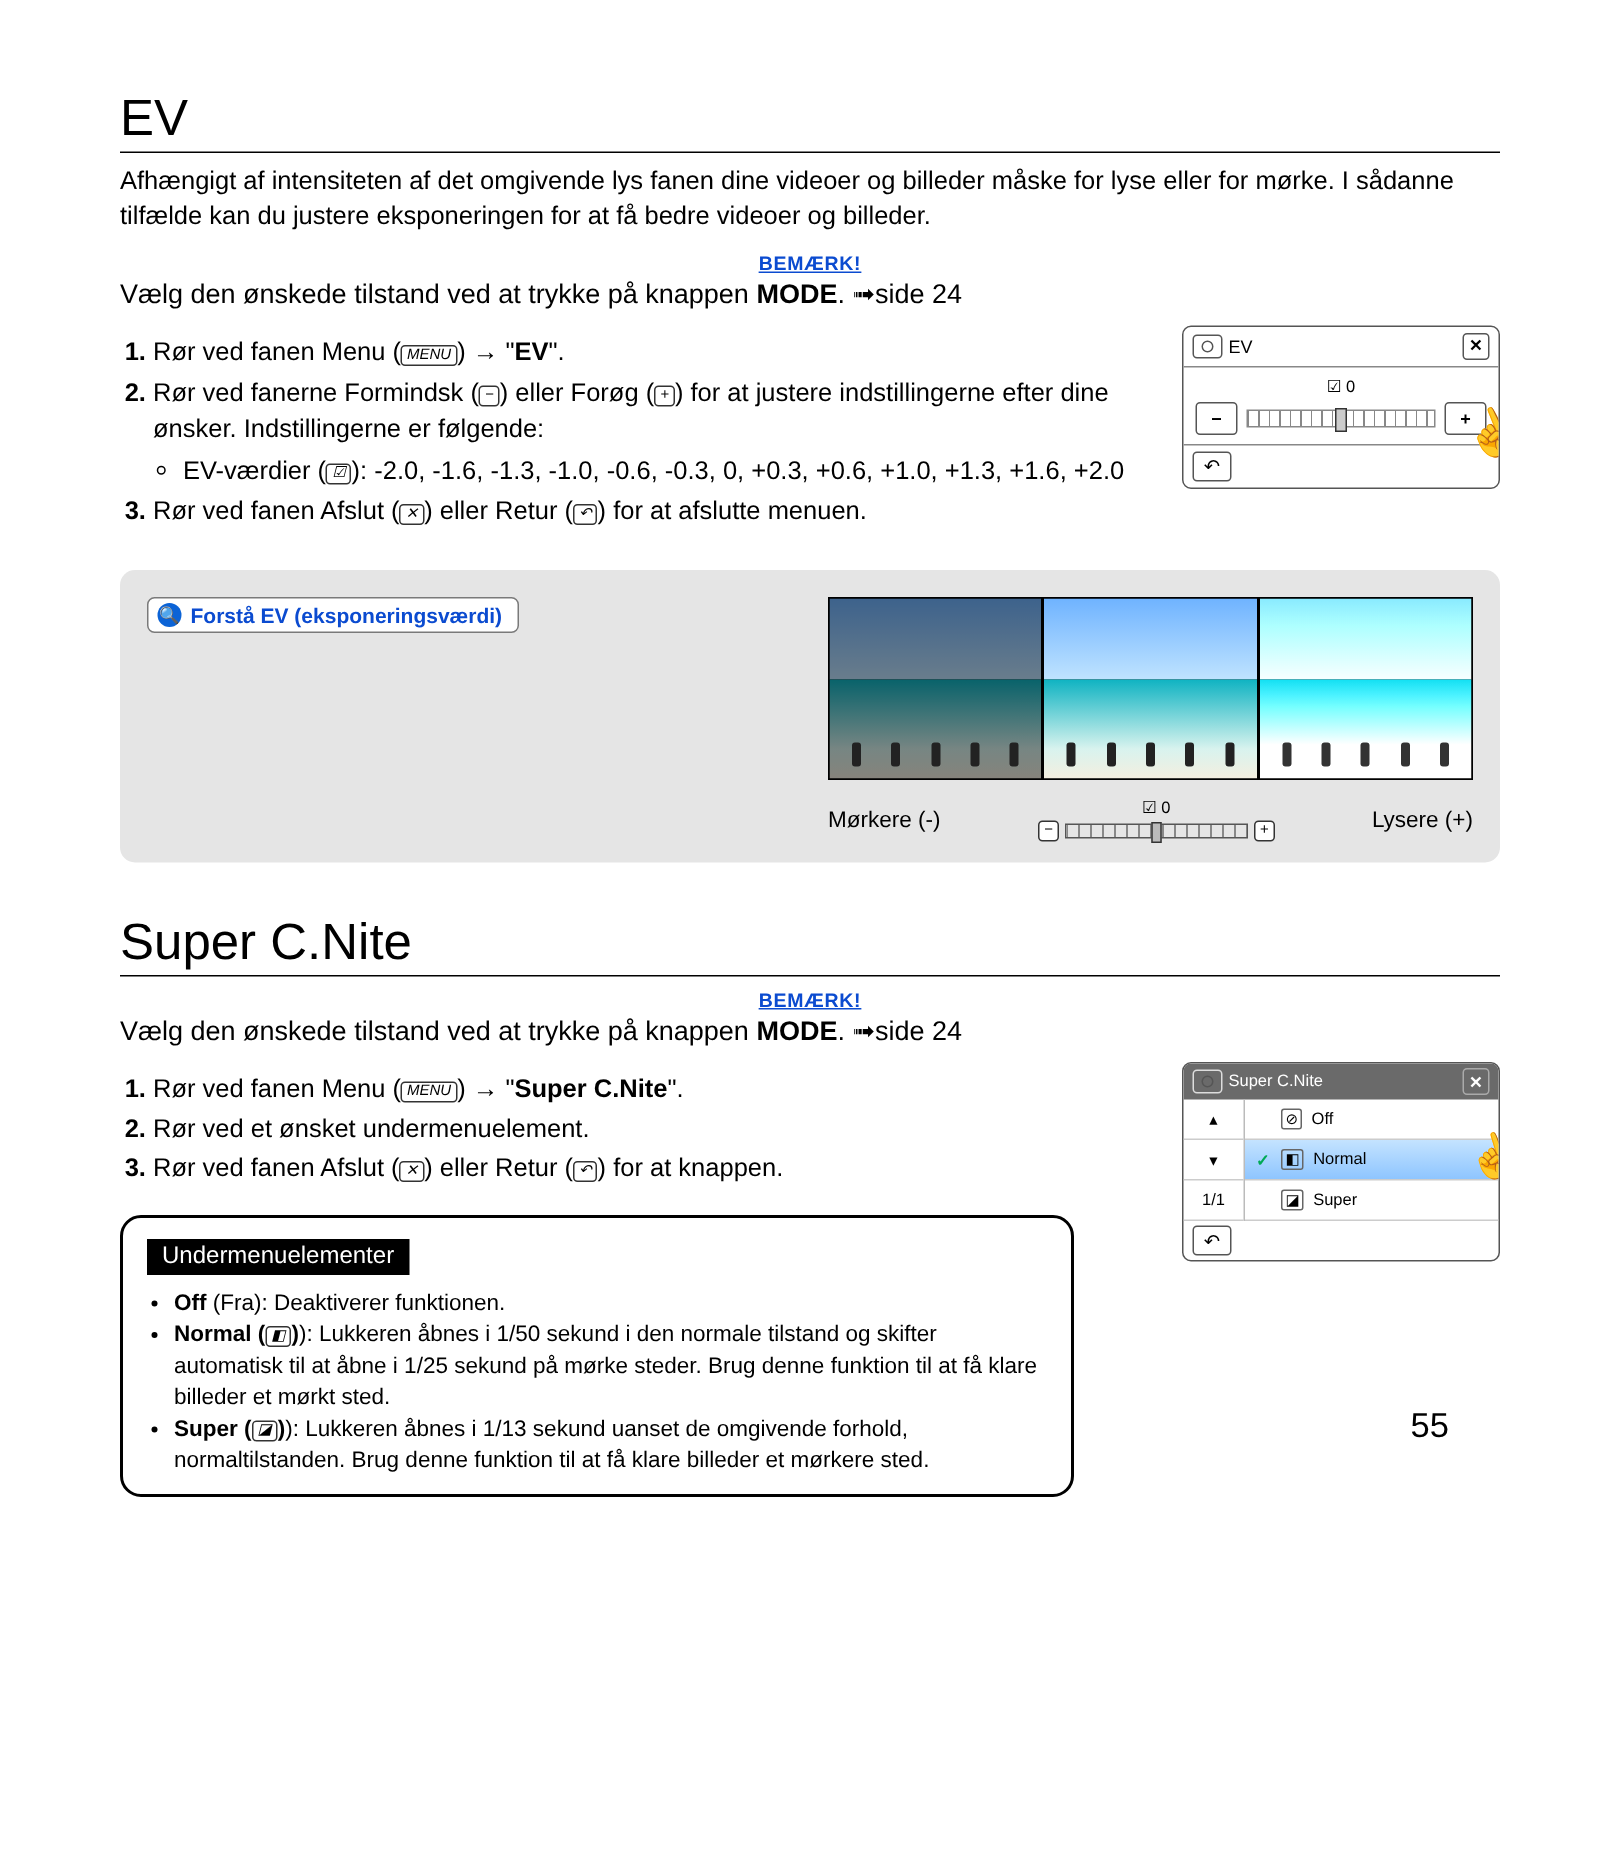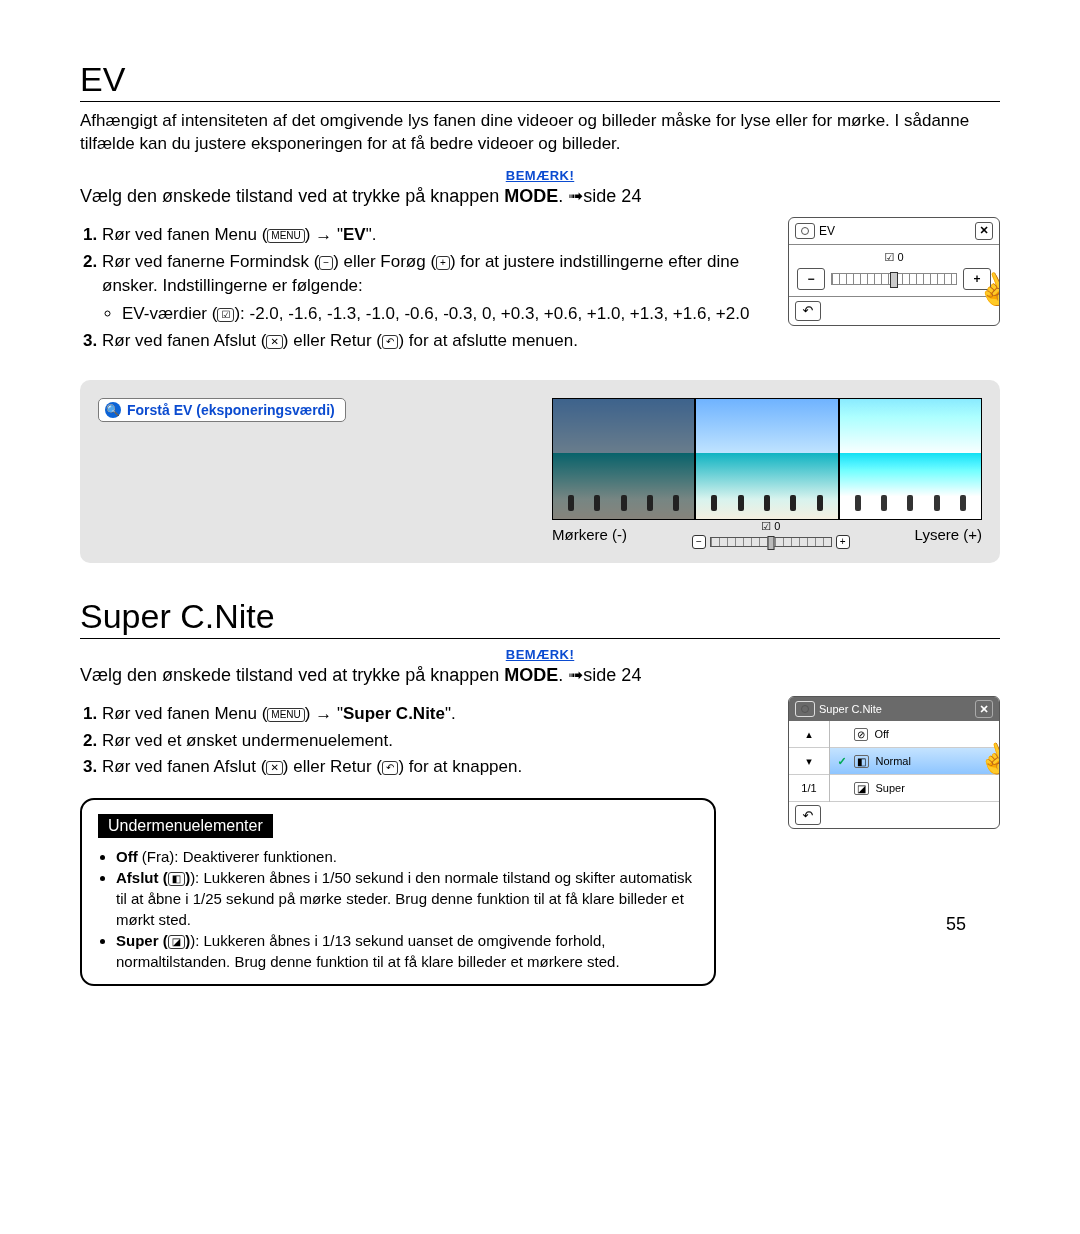--- a/index.html
+++ b/index.html
@@ -52,20 +52,21 @@
   .icon-btn {
     display: inline-block;
     font-size: 10px;
     border: 1px solid #333;
     border-radius: 3px;
     padding: 0 3px;
     line-height: 12px;
     vertical-align: 1px;
     background: #fff;
     font-family: sans-serif;
+    font-style: italic;
   }
   .two-col {
     display: flex;
     gap: 24px;
     align-items: flex-start;
   }
   .two-col > .left { flex: 1; }
 
   
   .ev-screen {
@@ -173,21 +174,21 @@
     position: absolute; inset: 45% 0 0 0;
     background: linear-gradient(#0fb3c2,#d8f3ee 70%,#f4efe0);
   }
   .thumb.dark .sky { filter: brightness(0.55); }
   .thumb.dark .sea { filter: brightness(0.55); }
   .thumb.light .sky { filter: brightness(1.3) saturate(1.1); }
   .thumb.light .sea { filter: brightness(1.25); }
   .people { position: absolute; bottom: 8px; left: 5px; right: 5px; display: flex; justify-content: space-around; }
   .people span { width: 6px; height: 16px; background: #222; border-radius: 2px; }
   .thumb.light .people span { background: #333; }
-  .slider-legend { display: flex; align-items: center; justify-content: space-between; margin-top: 0; font-size: 15px; gap: 40px; }
+  .slider-legend { display: flex; align-items: center; justify-content: space-between; margin-top: 12px; font-size: 15px; gap: 40px; }
   .slider-legend .mid { display: flex; flex-direction: column; align-items: center; gap: 2px; }
   .mini-slider { display: flex; align-items: center; gap: 4px; }
   .mini-track {
     width: 120px; height: 8px; border: 1px solid #555;
     background: repeating-linear-gradient(90deg,#888 0 1px, transparent 1px 8px);
     position: relative;
   }
   .mini-track::after {
     content: ""; position: absolute; left: 50%; top: -2px; width: 5px; height: 12px;
     background: #bbb; border: 1px solid #333; transform: translateX(-50%);
@@ -248,22 +249,22 @@
     padding: 3px 10px;
     font-size: 16px;
     margin-bottom: 8px;
   }
   .under-box ul {
     margin: 0; padding-left: 18px; font-size: 15px; line-height: 1.4;
   }
   .page-num {
     position: absolute;
     right: 34px;
-    bottom: 51px;
-    font-size: 18px;
+    bottom: 34px;
+    font-size: 23px;
   }
   .page-wrap { position: relative; }
 </style>
 </head>
 <body>
 <div class="page-wrap">
 
 <h1>EV</h1>
 <p class="intro">Afhængigt af intensiteten af det omgivende lys fanen dine videoer og billeder måske for lyse eller for mørke. I sådanne tilfælde kan du justere eksponeringen for at få bedre videoer og billeder.</p>
 
@@ -392,21 +393,21 @@
       </li>
     </ol>
 
     <div class="under-box">
       <div class="under-title">Undermenuelementer</div>
       <ul>
         <li>
           <b>Off</b><span> (Fra): Deaktiverer funktionen.</span>
         </li>
         <li>
-          <b>Afslut (</b><span class="icon-btn">◧</span><b>)</b><span>): Lukkeren åbnes i 1/50 sekund i den normale tilstand og skifter automatisk til at åbne i 1/25 sekund på mørke steder. Brug denne funktion til at få klare billeder et mørkt sted.</span>
+          <b>Normal (</b><span class="icon-btn">◧</span><b>)</b><span>): Lukkeren åbnes i 1/50 sekund i den normale tilstand og skifter automatisk til at åbne i 1/25 sekund på mørke steder. Brug denne funktion til at få klare billeder et mørkt sted.</span>
         </li>
         <li>
           <b>Super (</b><span class="icon-btn">◪</span><b>)</b><span>): Lukkeren åbnes i 1/13 sekund uanset de omgivende forhold, normaltilstanden. Brug denne funktion til at få klare billeder et mørkere sted.</span>
         </li>
       </ul>
     </div>
   </div>
 
   <div class="cn-screen">
     <div class="cn-head">

